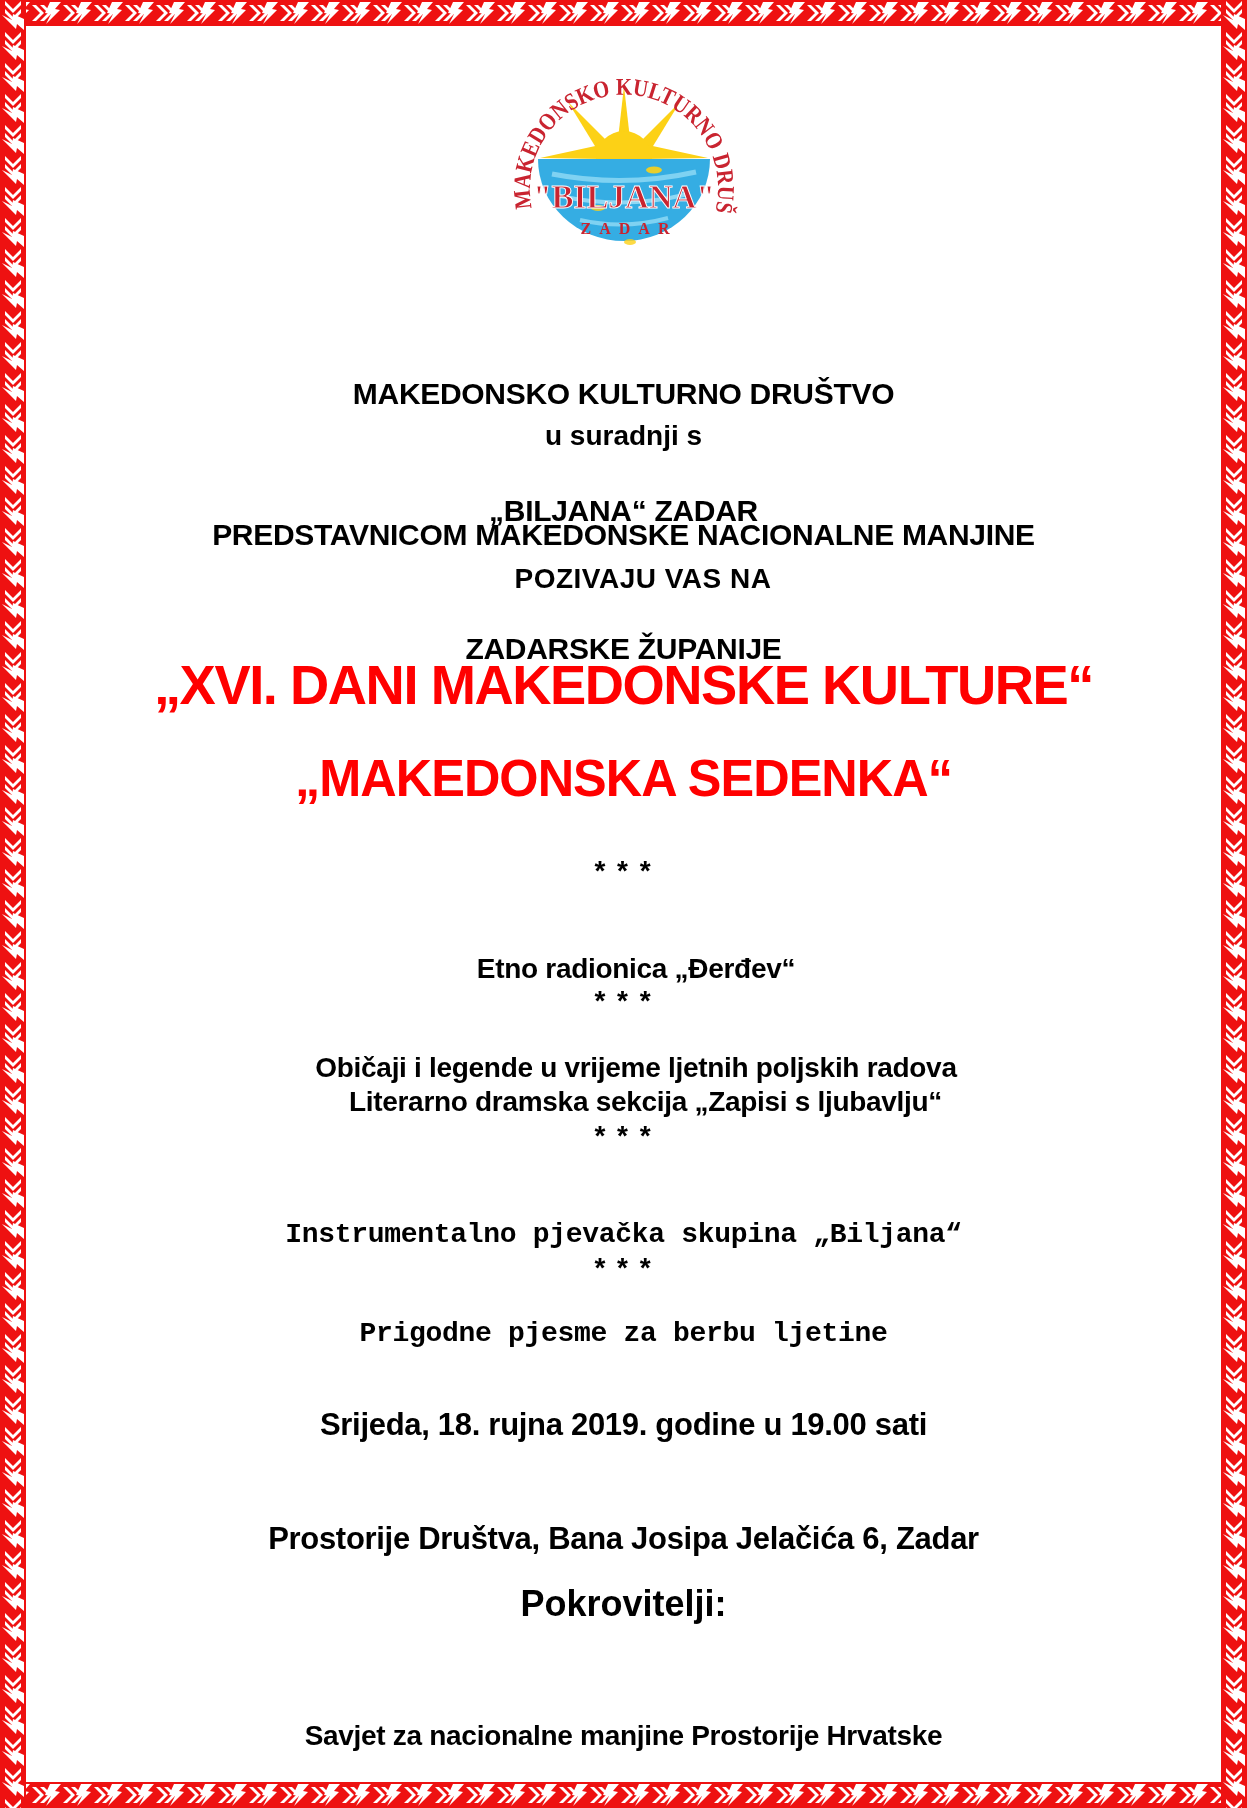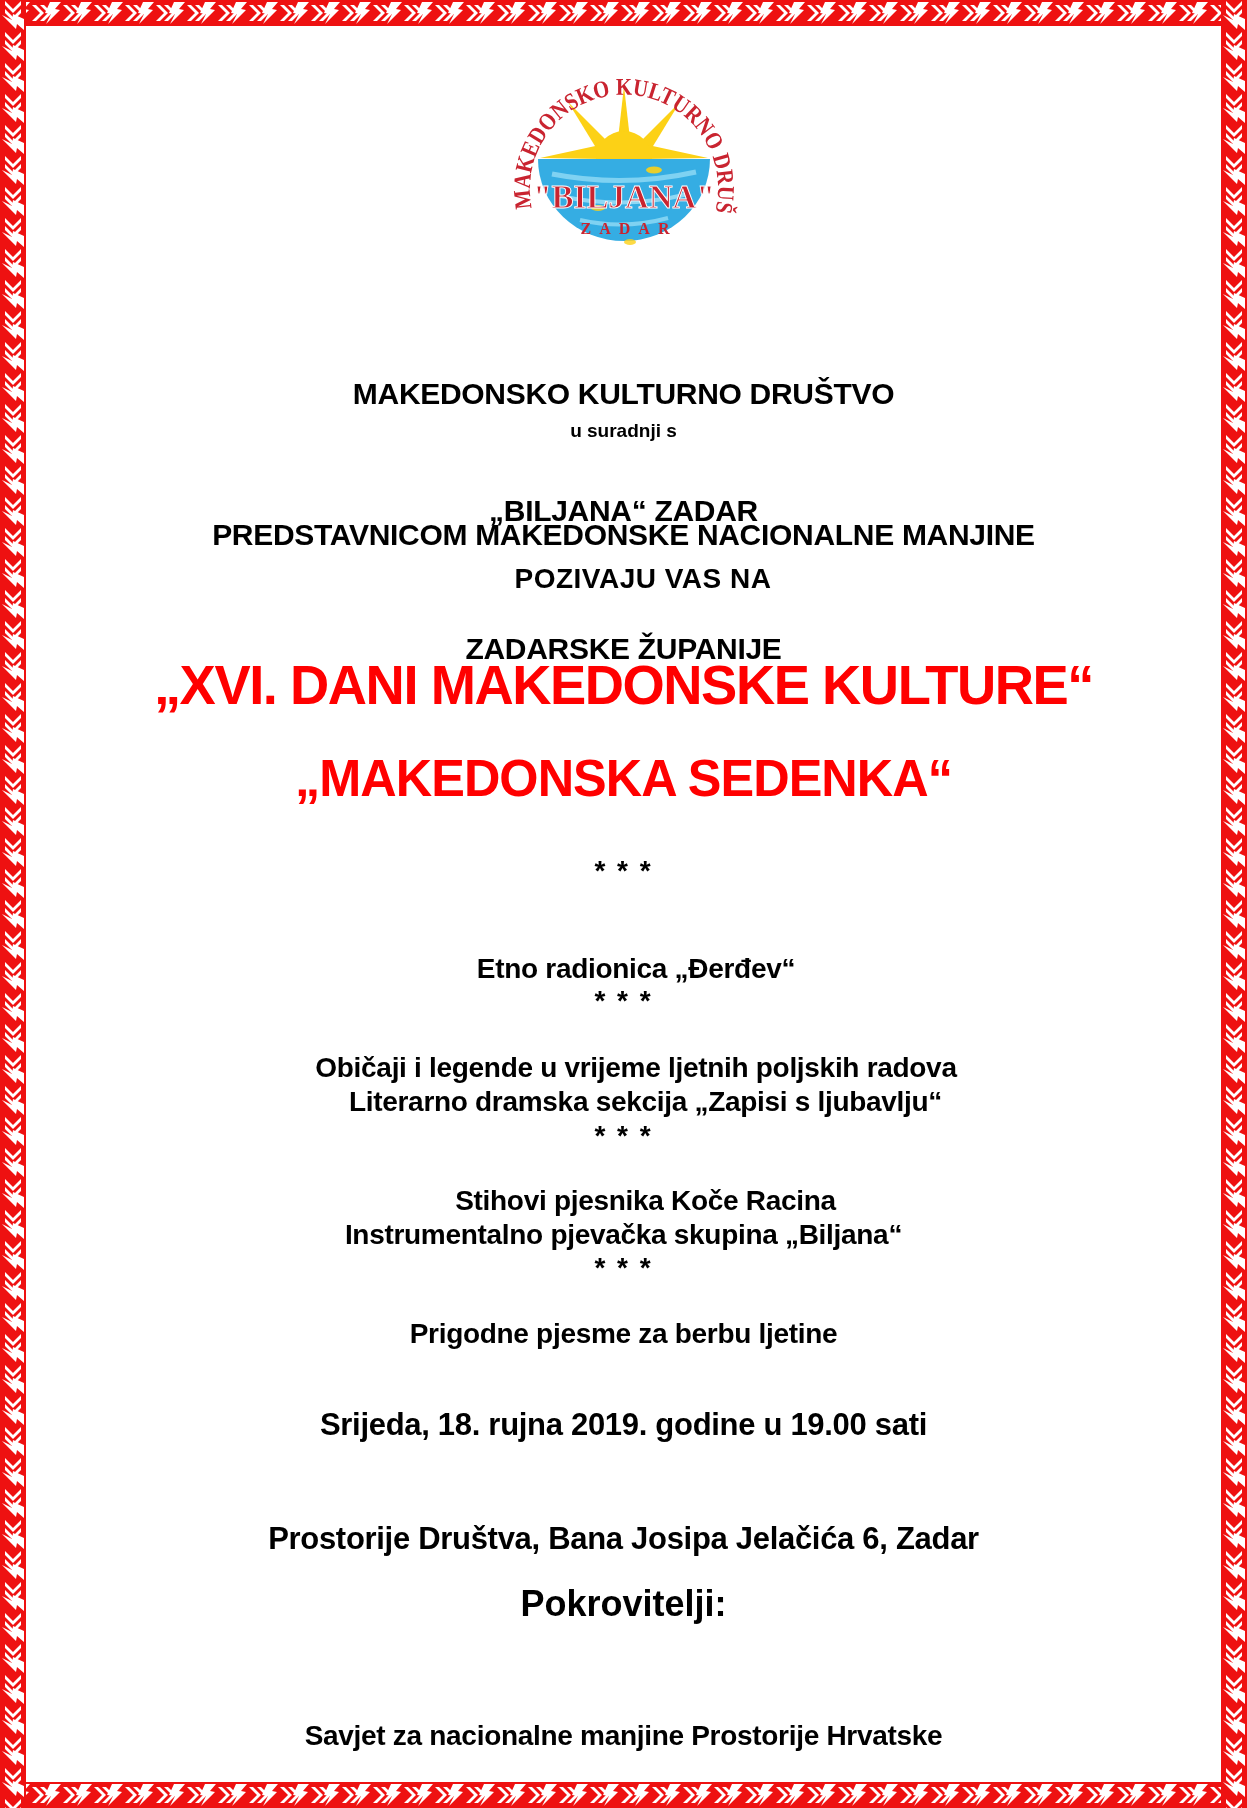--- a/index.html
+++ b/index.html
@@ -16,29 +16,29 @@
   .b-top{top:0;left:0;width:1247px;height:26px;}
   .b-bottom{bottom:0;left:0;width:1247px;height:26px;}
   .b-left{top:0;left:0;width:26px;height:1808px;}
   .b-right{top:0;right:0;width:26px;height:1808px;}
   .bstrip svg{display:block;}
   
   .content{position:absolute;left:26px;top:0;right:26px;bottom:0;}
   .line{position:absolute;left:0;right:0;text-align:center;color:#000;font-weight:bold;white-space:pre-wrap;}
   .logo-wrap{position:absolute;top:58px;left:50%;transform:translateX(-50%);}
   .org{top:296px;font-size:30px;line-height:39px;letter-spacing:-0.3px;}
-  .collab-intro{top:420px;font-size:19px;}
+  .collab-intro{top:420px;font-size:28px;}
   .collab{top:440px;font-size:30px;line-height:38px;letter-spacing:-0.3px;}
   .invite{top:563px;font-size:28px;letter-spacing:0.5px;padding-left:39px;}
   .title-main{top:652px;font-size:56px;color:#ff0000;letter-spacing:-1.5px;transform:scaleX(0.97);}
   .title-sub{top:748px;font-size:52px;color:#ff0000;letter-spacing:-1px;transform:scaleX(0.97);}
   .sep{font-size:28px;letter-spacing:2px;}
   .sep1{top:855px;} .sep2{top:985px;} .sep3{top:1120px;} .sep4{top:1252px;}
   .prog{font-size:28px;line-height:33px;letter-spacing:-0.3px;}
-  .prog1{top:886px;margin-left:25px;} .prog2{top:1019px;margin-left:44px;} .prog3{top:1152px;}
+  .prog1{top:886px;margin-left:25px;} .prog2{top:1019px;margin-left:44px;} .prog3{top:1152px;font-family:Liberation Mono, monospace;}
   .event{top:1330px;font-size:31px;line-height:38px;letter-spacing:-0.3px;}
   .sponsors-h{top:1583px;font-size:36px;}
   .sponsors{top:1648px;font-size:28px;line-height:35px;letter-spacing:-0.3px;}
 </style>
 </head>
 <body>
 
 <svg width="0" height="0" style="position:absolute" aria-hidden="true">
   <defs>
     <g id="motif" fill="#ffffff">
@@ -325,21 +325,20 @@
 
     <div class="line prog prog1">
       <div>Etno radionica „Đerđev“</div>
       <div>Običaji i legende u vrijeme ljetnih poljskih radova</div>
     </div>
 
     <div class="line sep sep2">* * *</div>
 
     <div class="line prog prog2">
       <div>Literarno dramska sekcija „Zapisi s ljubavlju“</div>
-      <div>Stihovi pjesnika Koče Racina</div>
     </div>
 
     <div class="line sep sep3">* * *</div>
 
     <div class="line prog prog3">
       <div>Instrumentalno pjevačka skupina „Biljana“</div>
       <div>Prigodne pjesme za berbu ljetine</div>
     </div>
 
     <div class="line sep sep4">* * *</div>

